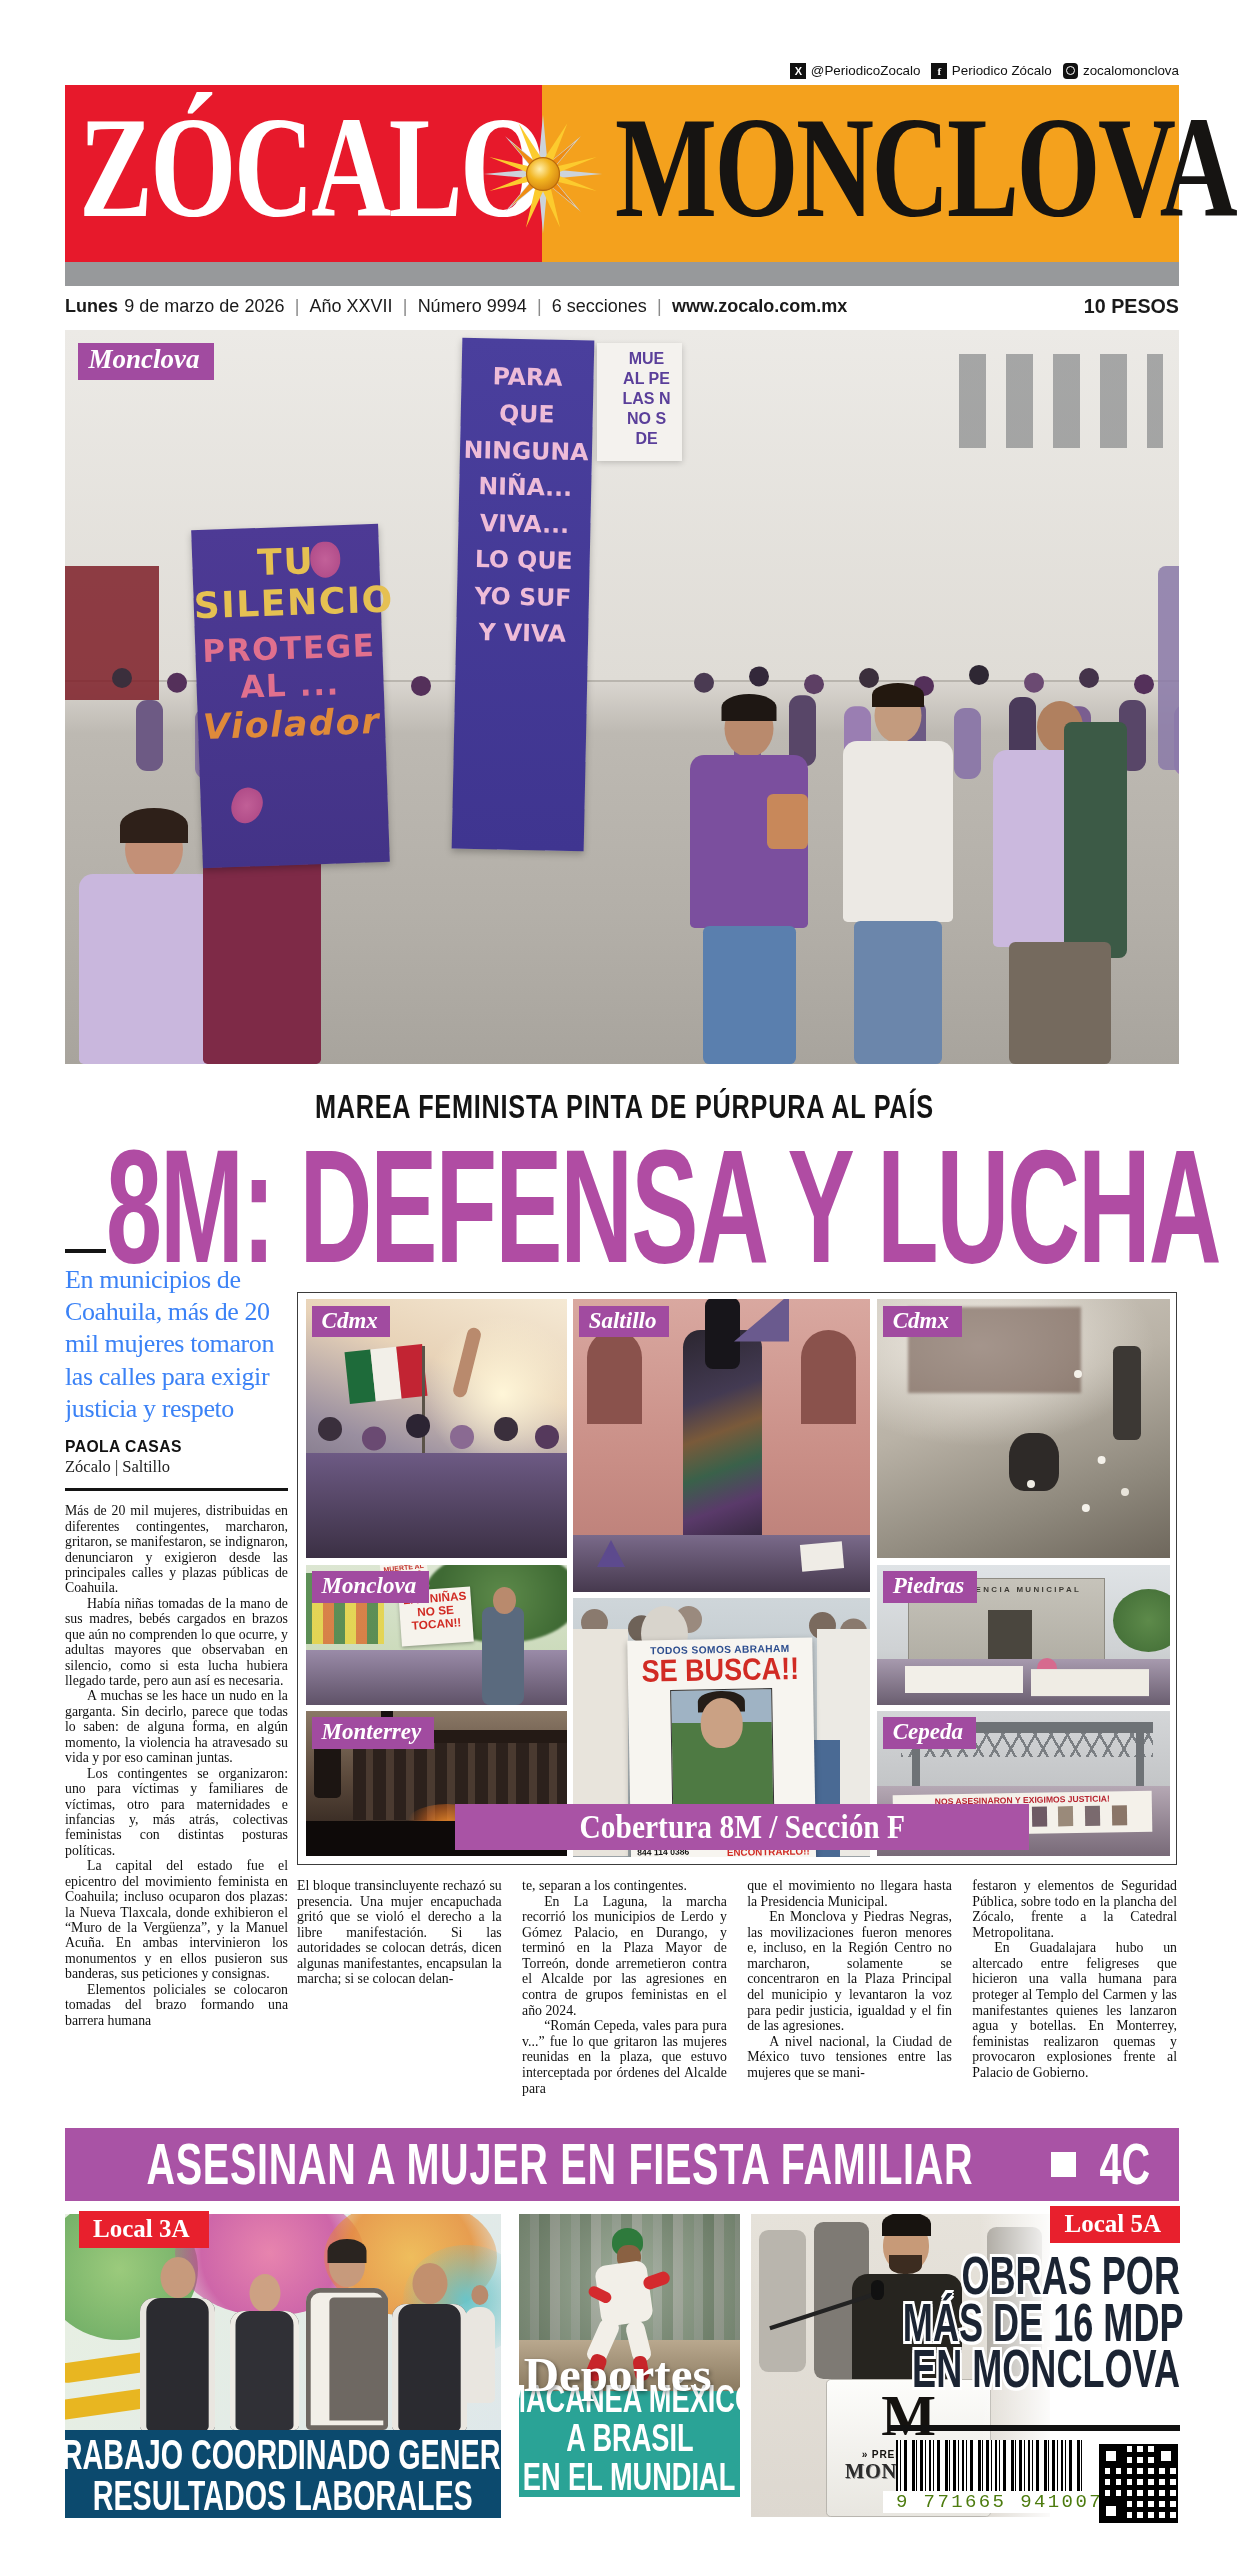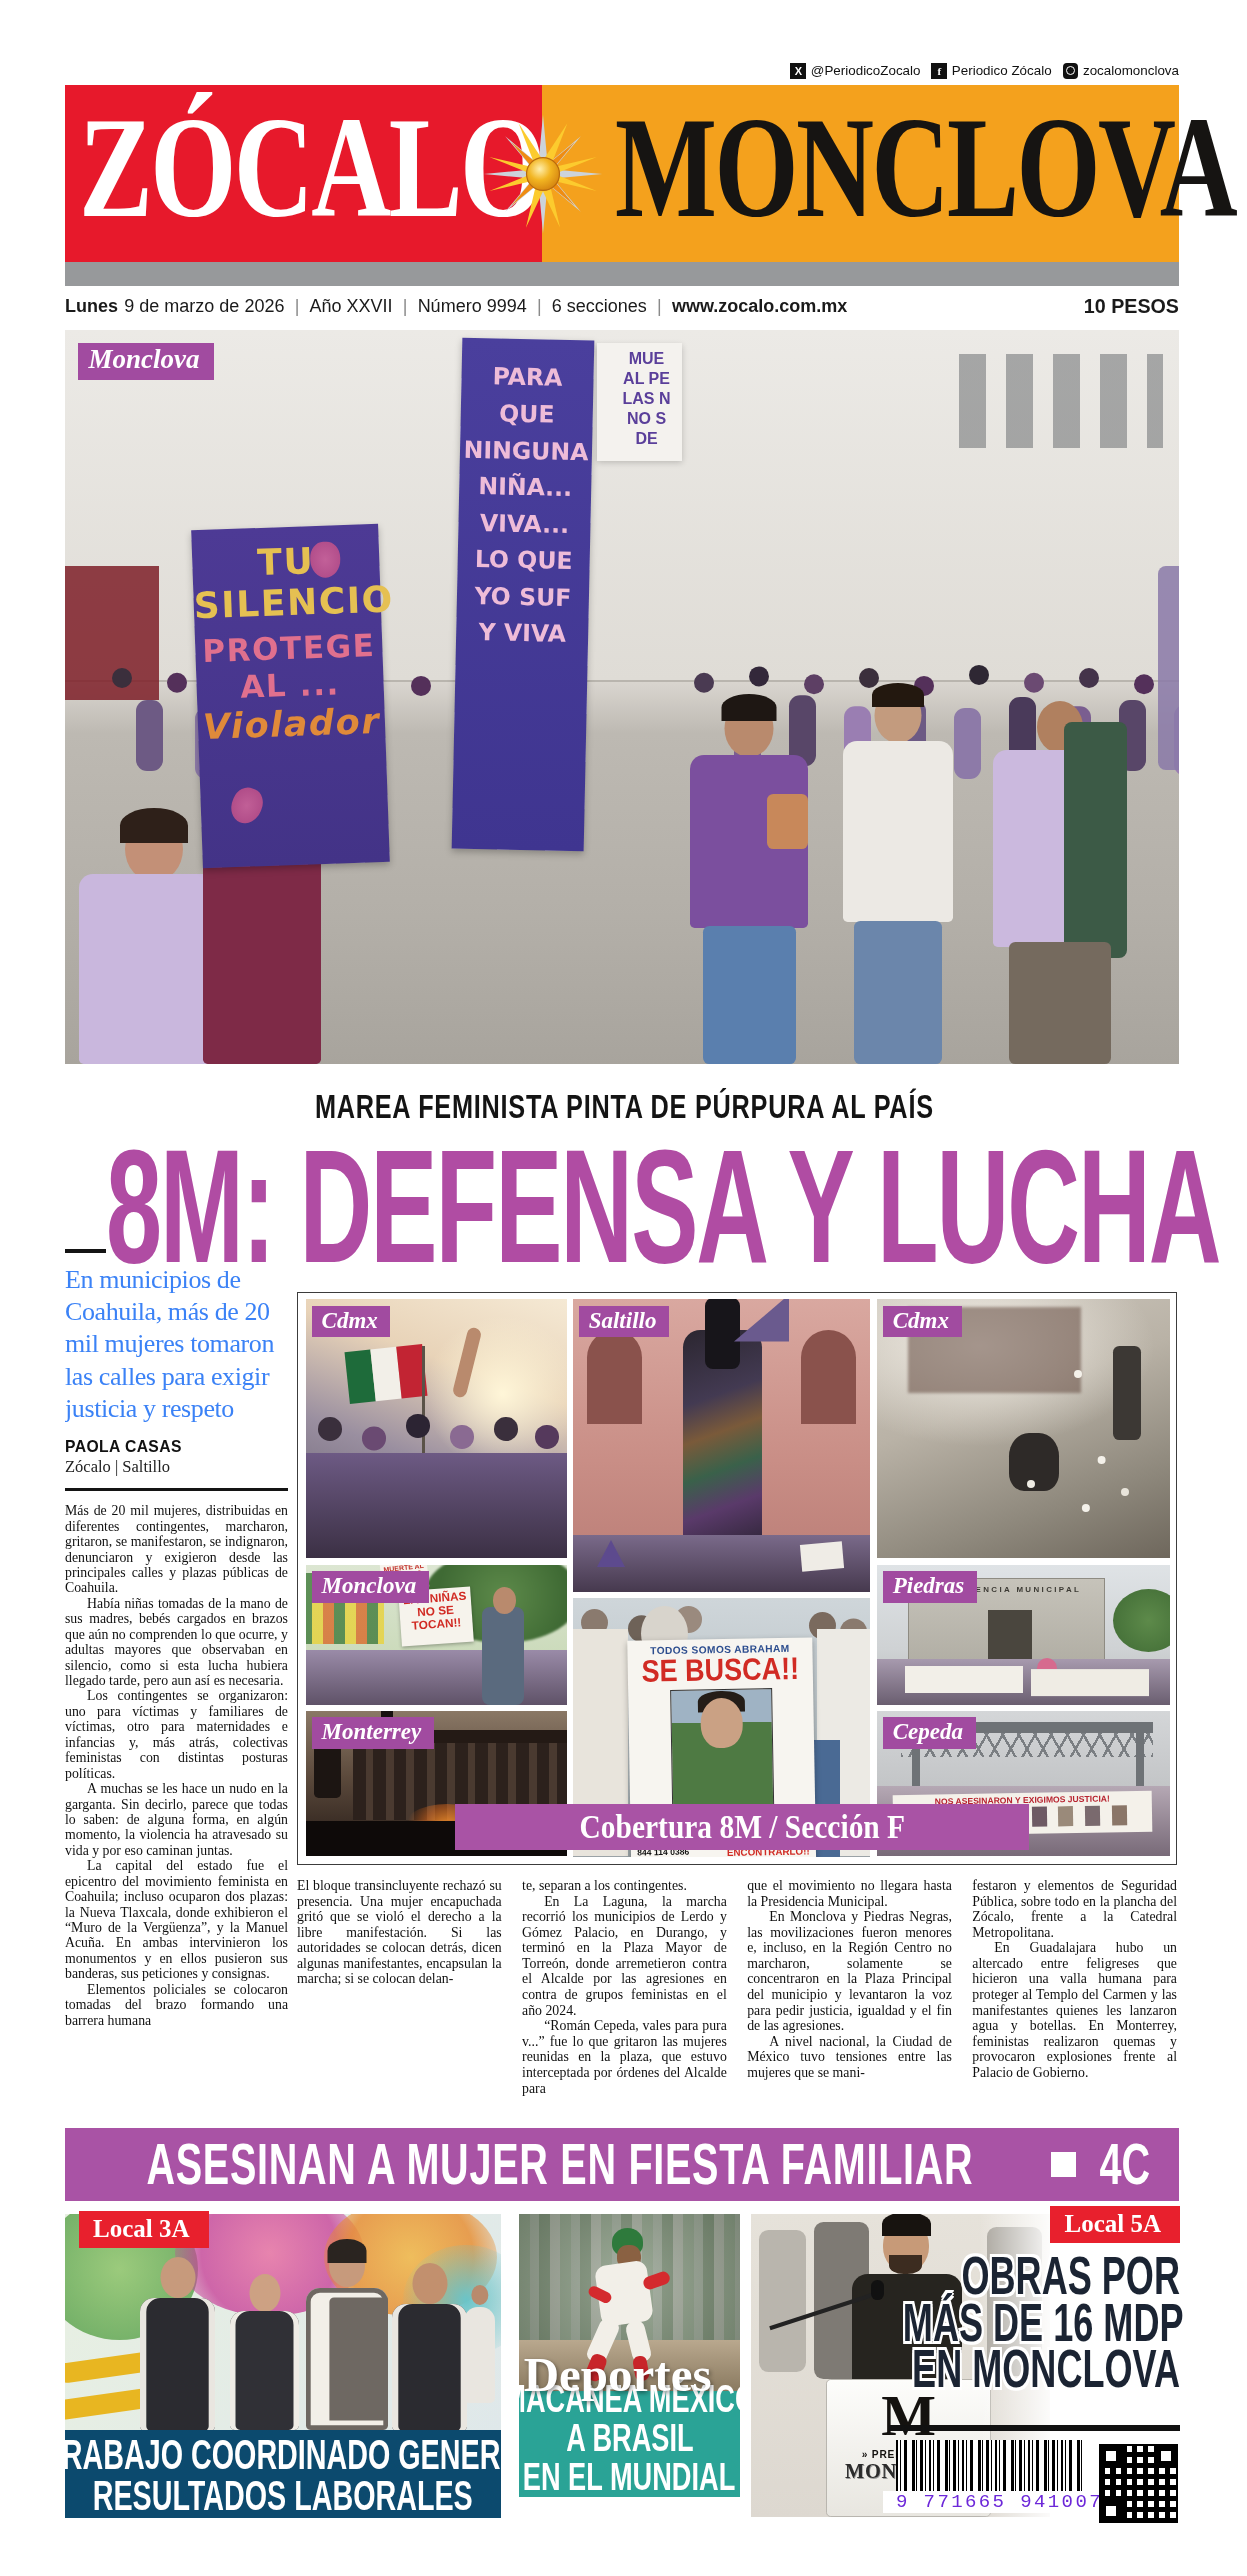--- a/index.html
+++ b/index.html
@@ -133,21 +133,21 @@
   .tealbox { position:absolute; background:#2aa396; display:flex; flex-direction:column; align-items:center; justify-content:flex-end; }
   .tealbox span { color:#fff; font-weight:bold; font-size:32px; transform:scale(0.85,1.2); line-height:1.22; white-space:nowrap; }
   .deportes-word { position:absolute; color:#fff; font-family:"Liberation Serif", serif; font-weight:bold;
     font-size:49px; text-shadow:1.6px 2.4px 4.7px rgba(0,0,0,.45); z-index:4; }
   .obras { position:absolute; text-align:right; z-index:5; }
   .obras div { color:#1b2433; font-weight:bold; font-size:44px; line-height:1.06; transform:scale(0.82,1.2);
     transform-origin:right center; white-space:nowrap;
     text-shadow:-2.4px 0 #fff, 2.4px 0 #fff, 0 -2.4px #fff, 0 2.4px #fff, -2.4px -2.4px #fff, 2.4px 2.4px #fff, -2.4px 2.4px #fff, 2.4px -2.4px #fff; }
   .rule-h { position:absolute; background:#111; }
   .barcode { position:absolute; background:repeating-linear-gradient(90deg,#000 0 2.4px,#fff 2.4px 3.9px,#000 3.9px 4.7px,#fff 4.7px 7.9px,#000 7.9px 11px,#fff 11px 12.6px,#000 12.6px 13.4px,#fff 13.4px 16.5px); }
-  .barcode-num { position:absolute; font-family:"Liberation Mono", monospace; font-size:19px; color:#6d28d9;
+  .barcode-num { position:absolute; font-family:"Liberation Mono", monospace; font-size:19px; color:#4d7c0f;
     background:#fff; padding:0 13px; letter-spacing:2.4px; white-space:nowrap; }
   .qr { position:absolute; background-color:#fff;
     background-image:repeating-linear-gradient(0deg,#000 0 5.5px,transparent 5.5px 11px),
                      repeating-linear-gradient(90deg,#000 0 5.5px,#fff 5.5px 11px); }
   .qr i { position:absolute; width:20.4px; height:20.4px; background:#fff; border:5.5px solid #000; }
 
   .podium { position:absolute; background:linear-gradient(#fdfdfb,#e8e6e0); border:1.6px solid #b9b6af;
     border-radius:4.7px; text-align:center; }
   .podium .mlogo { font-family:"Liberation Serif", serif; font-weight:bold; font-size:58px; color:#14120f; line-height:.95; }
   .podium .star { color:#e8b61e; font-size:15.7px; line-height:.4; }
@@ -318,22 +318,22 @@
 
   <aside class="left-col">
     <div class="deck-rule"></div>
     <p class="deck">En municipios de Coahuila, más de 20 mil mujeres tomaron las calles para exigir justicia y respeto</p>
     <div class="byline">PAOLA CASAS</div>
     <div class="credit">Zócalo | Saltillo</div>
     <div class="col-rule"></div>
     <div class="bodytext">
       <p>Más de 20 mil mujeres, distribuidas en diferentes contingentes, marcharon, gritaron, se manifestaron, se indignaron, denunciaron y exigieron desde las principales calles y plazas públicas de Coahuila.</p>
       <p>Había niñas tomadas de la mano de sus madres, bebés cargados en brazos que aún no comprenden lo que ocurre, y adultas mayores que observaban en silencio, como si esta lucha hubiera llegado tarde, pero aun así es necesaria.</p>
+      <p>A muchas se les hace un nudo en la garganta. Sin decirlo, parece que todas lo saben: de alguna forma, en algún momento, la violencia ha atravesado su vida y por eso caminan juntas.</p>
       <p>Los contingentes se organizaron: uno para víctimas y familiares de víctimas, otro para maternidades e infancias y, más atrás, colectivas feministas con distintas posturas políticas.</p>
-      <p>A muchas se les hace un nudo en la garganta. Sin decirlo, parece que todas lo saben: de alguna forma, en algún momento, la violencia ha atravesado su vida y por eso caminan juntas.</p>
       <p>La capital del estado fue el epicentro del movimiento feminista en Coahuila; incluso ocuparon dos plazas: la Nueva Tlaxcala, donde exhibieron el “Muro de la Vergüenza”, y la Manuel Acuña. En ambas intervinieron los monumentos y en ellos pusieron sus banderas, sus peticiones y consignas.</p>
       <p>Elementos policiales se colocaron tomadas del brazo formando una barrera humana</p>
     </div>
   </aside>
 
   <div class="grid-frame">
 
     <div class="gphoto" style="left:7.9px; top:6.3px; width:261px; height:259px;
       background:linear-gradient(200deg,#f5e9d4 0%,#e8d3b8 30%,#9a8fa0 60%,#5d5668 100%);">
       <div style="position:absolute; left:118px; top:15.7px; width:157px; height:157px; border-radius:50%;

